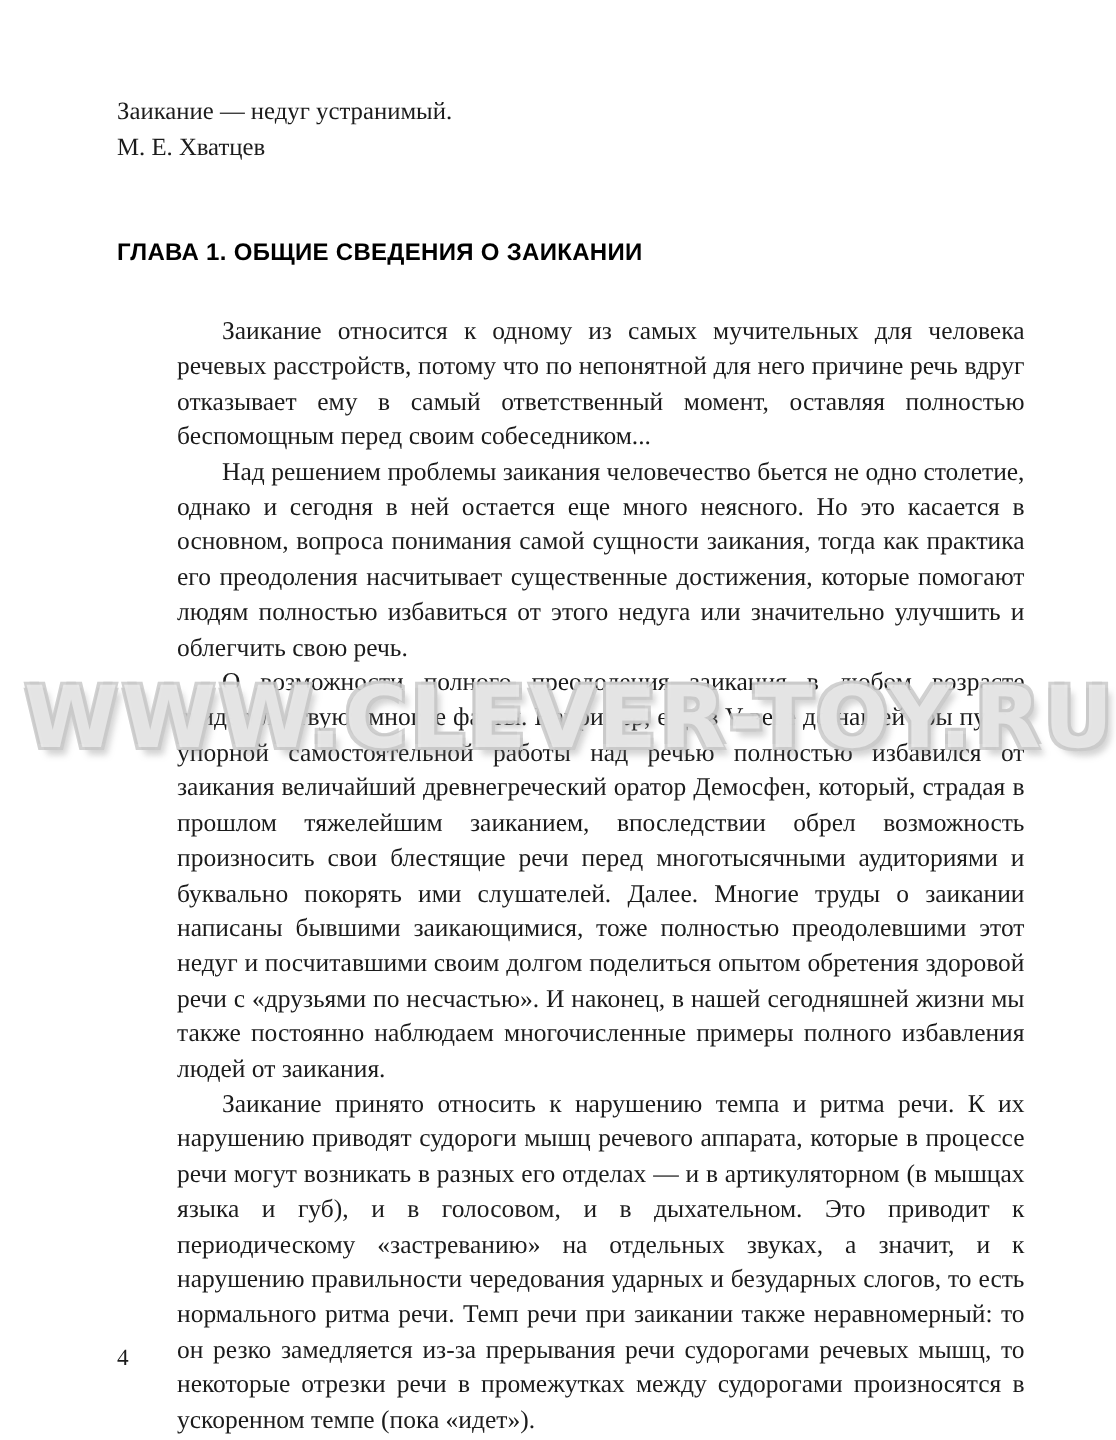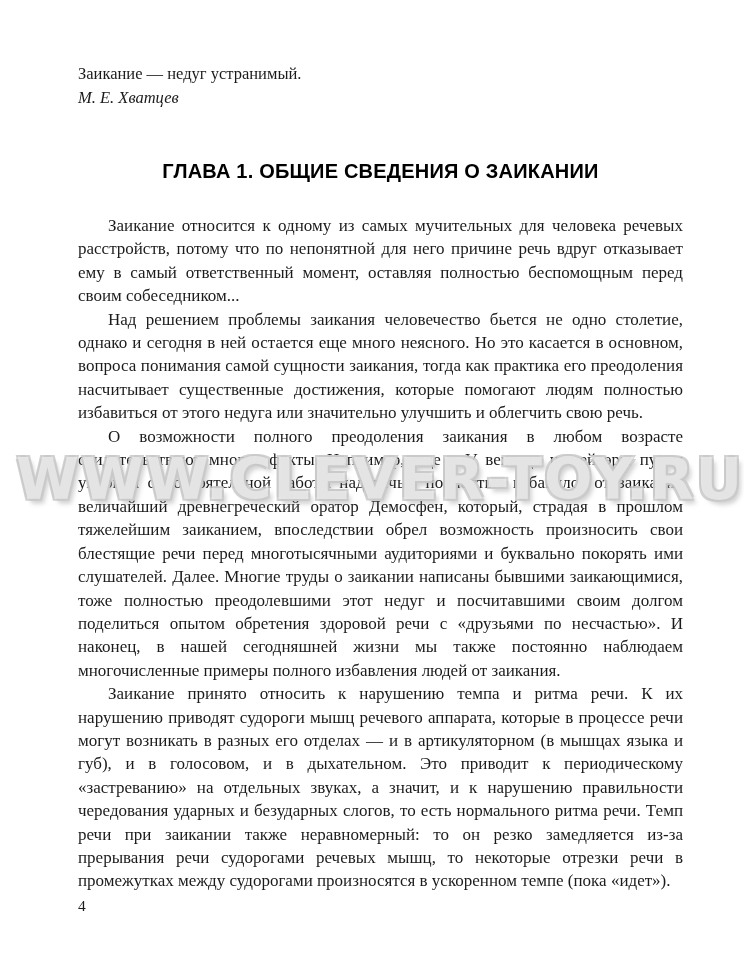--- a/index.html
+++ b/index.html
@@ -17,36 +17,35 @@
     color: #1b1b1b;
     box-sizing: border-box;
     padding: 62px 61px 0 78px;
   }
   .epigraph {
     text-align: left;
     font-size: 16.5px;
     line-height: 24px;
   }
   .epigraph-author {
-    font-style: italic;
   }
   .chapter-heading {
     font-family: "Liberation Sans", sans-serif;
     font-weight: 700;
-    font-size: 20px;
+    font-size: 16px;
     letter-spacing: 0.2px;
-    text-align: center;
     margin: 50px 0 0 0;
     color: #000000;
   }
   .body-text {
     margin-top: 31px;
     font-size: 17px;
     line-height: 23.4px;
     text-align: justify;
+    margin-left: 40px;
   }
   .body-text p {
     margin: 0;
     padding: 0;
     text-indent: 30px;
   }
   .watermark {
     position: absolute;
     left: 0;
     top: 446px;

